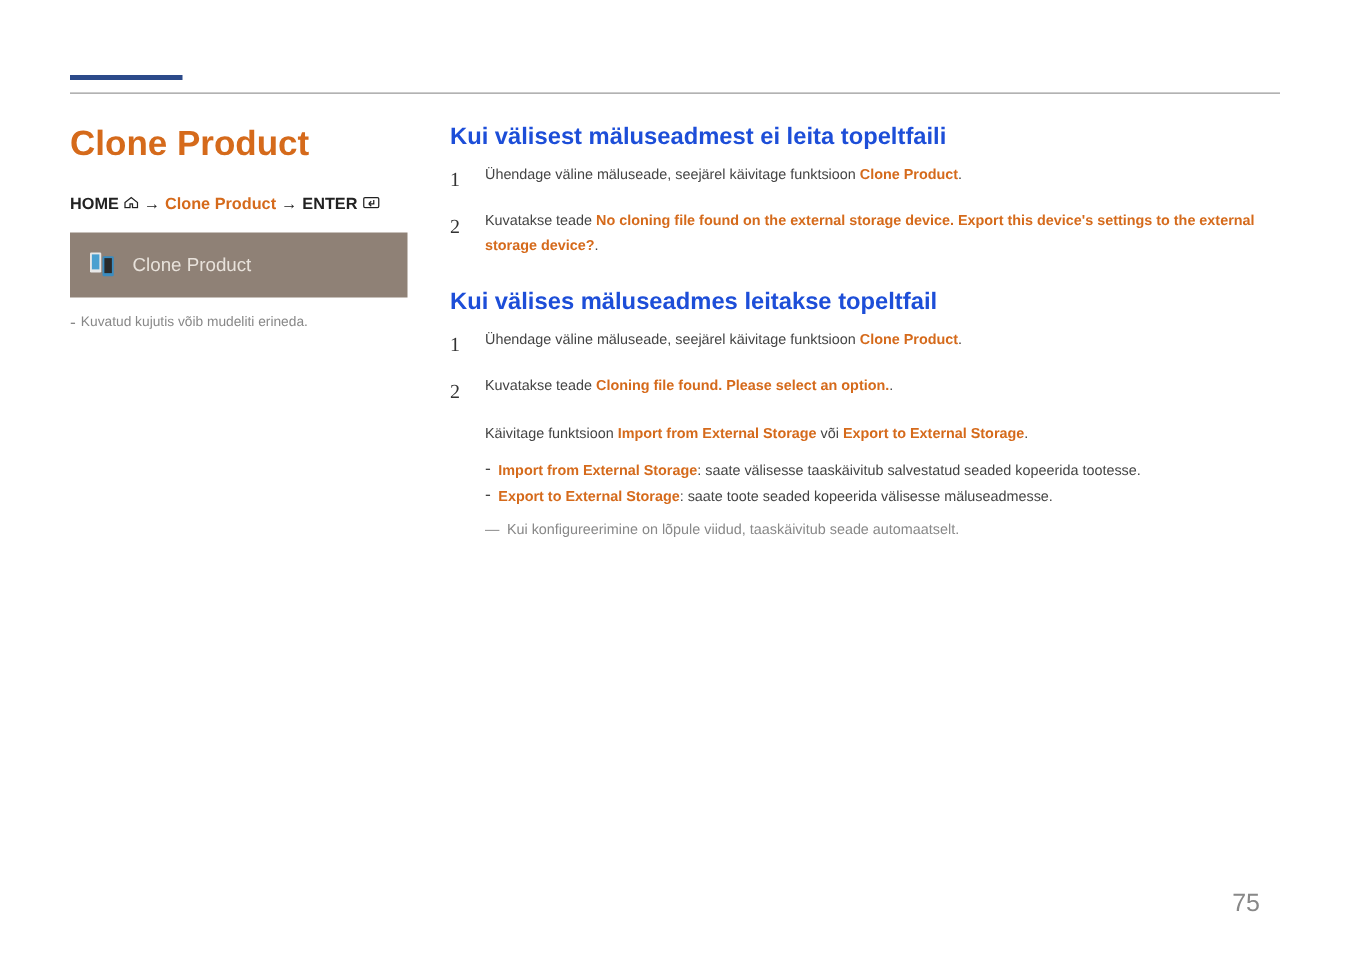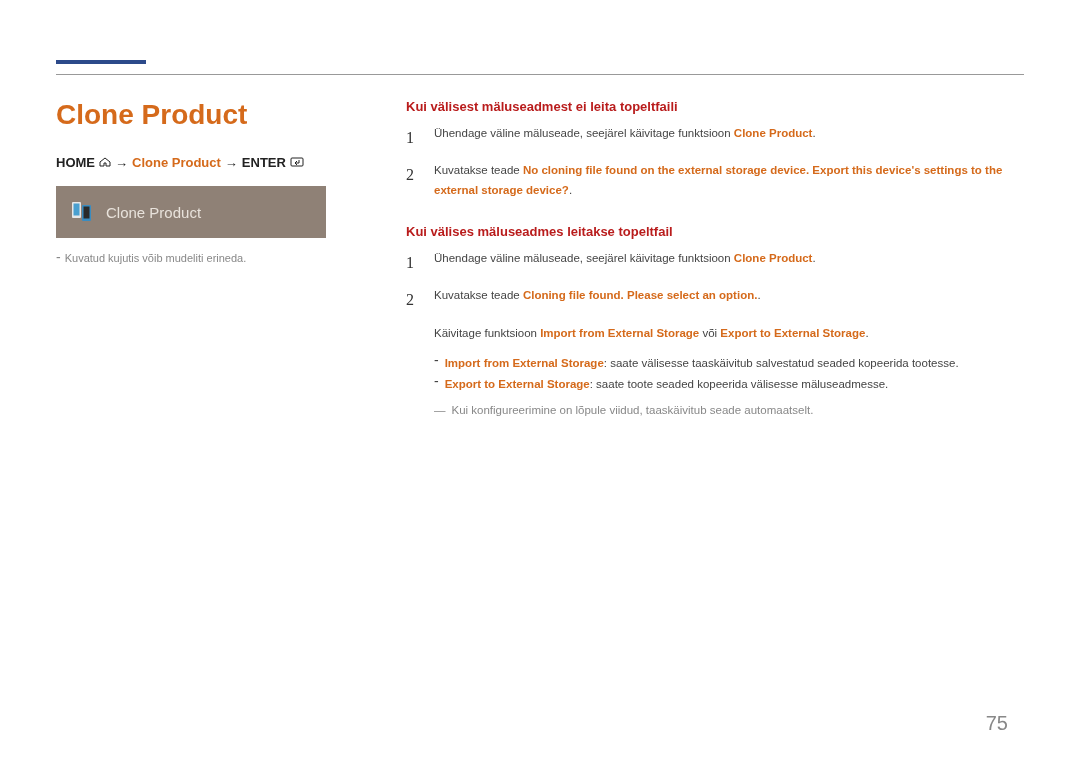--- a/index.html
+++ b/index.html
@@ -1,34 +1,34 @@
 <!DOCTYPE html>
 <html><head>
 <meta charset="utf-8">
 <style>
   * { margin: 0; padding: 0; box-sizing: border-box; }
   body { font-family: Arial, Helvetica, sans-serif; background: #fff; width: 1080px; height: 763px; position: relative; color: #333; }
   .page { padding: 60px 56px 40px 56px; }
   .topbar { height: 10px; margin-bottom: 4px; }
   .topbar-accent { width: 90px; height: 4px; background: #2c4a8a; }
   .topbar-line { border-top: 1px solid #999; margin-top: 0; }
-  .cols { display: flex; gap: 80px; margin-top: 24px; }
+  .cols { display: flex; gap: 34px; margin-top: 24px; }
   .left { width: 270px; flex: 0 0 270px; }
   .right { flex: 1; }
   .title { font-size: 28px; font-weight: bold; color: #d56a1b; margin-bottom: 24px; }
   .breadcrumb { font-size: 13px; font-weight: bold; color: #222; margin-bottom: 16px; display: flex; gap: 4px; flex-wrap: wrap; }
   .breadcrumb .hl { color: #d56a1b; }
   .bc-icon { display: inline-block; vertical-align: middle; }
   .panel { background: #8f8176; height: 52px; display: flex; align-items: center; padding: 0 14px; gap: 10px; margin-bottom: 14px; }
   .panel-icon { width: 26px; height: 26px; display: flex; }
   .panel-text { color: #e8e2db; font-size: 15px; }
   .note { font-size: 11px; color: #888; display: flex; align-items: flex-start; gap: 4px; }
   .note-dash { font-size: 14px; line-height: 10px; }
   .intro { font-size: 11.5px; color: #444; line-height: 1.7; margin-bottom: 24px; }
-  .subhead { font-size: 13px; font-weight: bold; color: #b91c1c; margin-bottom: 10px; }
+  .subhead { font-size: 19px; font-weight: bold; color: #1d4ed8; margin-bottom: 10px; }
   .steps { margin-bottom: 24px; }
   .step { display: flex; gap: 14px; margin-bottom: 10px; font-size: 11.5px; line-height: 1.7; }
   .stepnum { font-size: 16px; font-weight: normal; color: #333; width: 14px; flex: 0 0 14px; font-family: Georgia, serif; }
   .stepbody { flex: 1; color: #444; }
   .hl { color: #d56a1b; font-weight: bold; }
   .subnote { font-size: 11.5px; color: #444; margin-left: 28px; margin-bottom: 10px; line-height: 1.7; }
   .bullets { margin-left: 28px; font-size: 11.5px; color: #444; line-height: 1.8; }
   .bullet { display: flex; gap: 6px; }
   .bdash { font-size: 14px; line-height: 14px; }
   .finalnote { margin-left: 28px; font-size: 11.5px; color: #888; display: flex; gap: 6px; line-height: 1.7; margin-top: 6px; }

